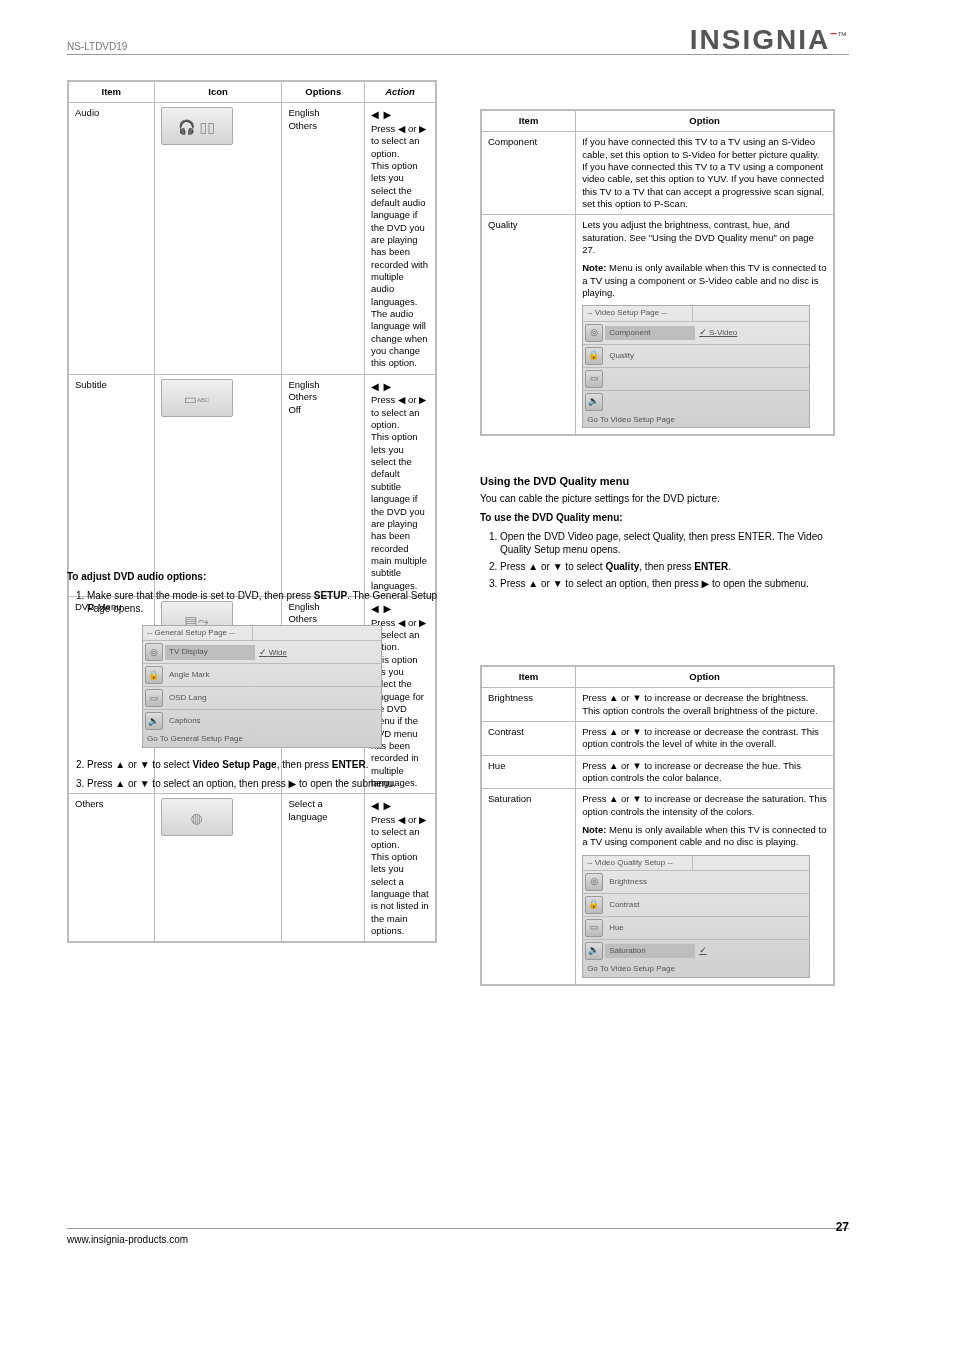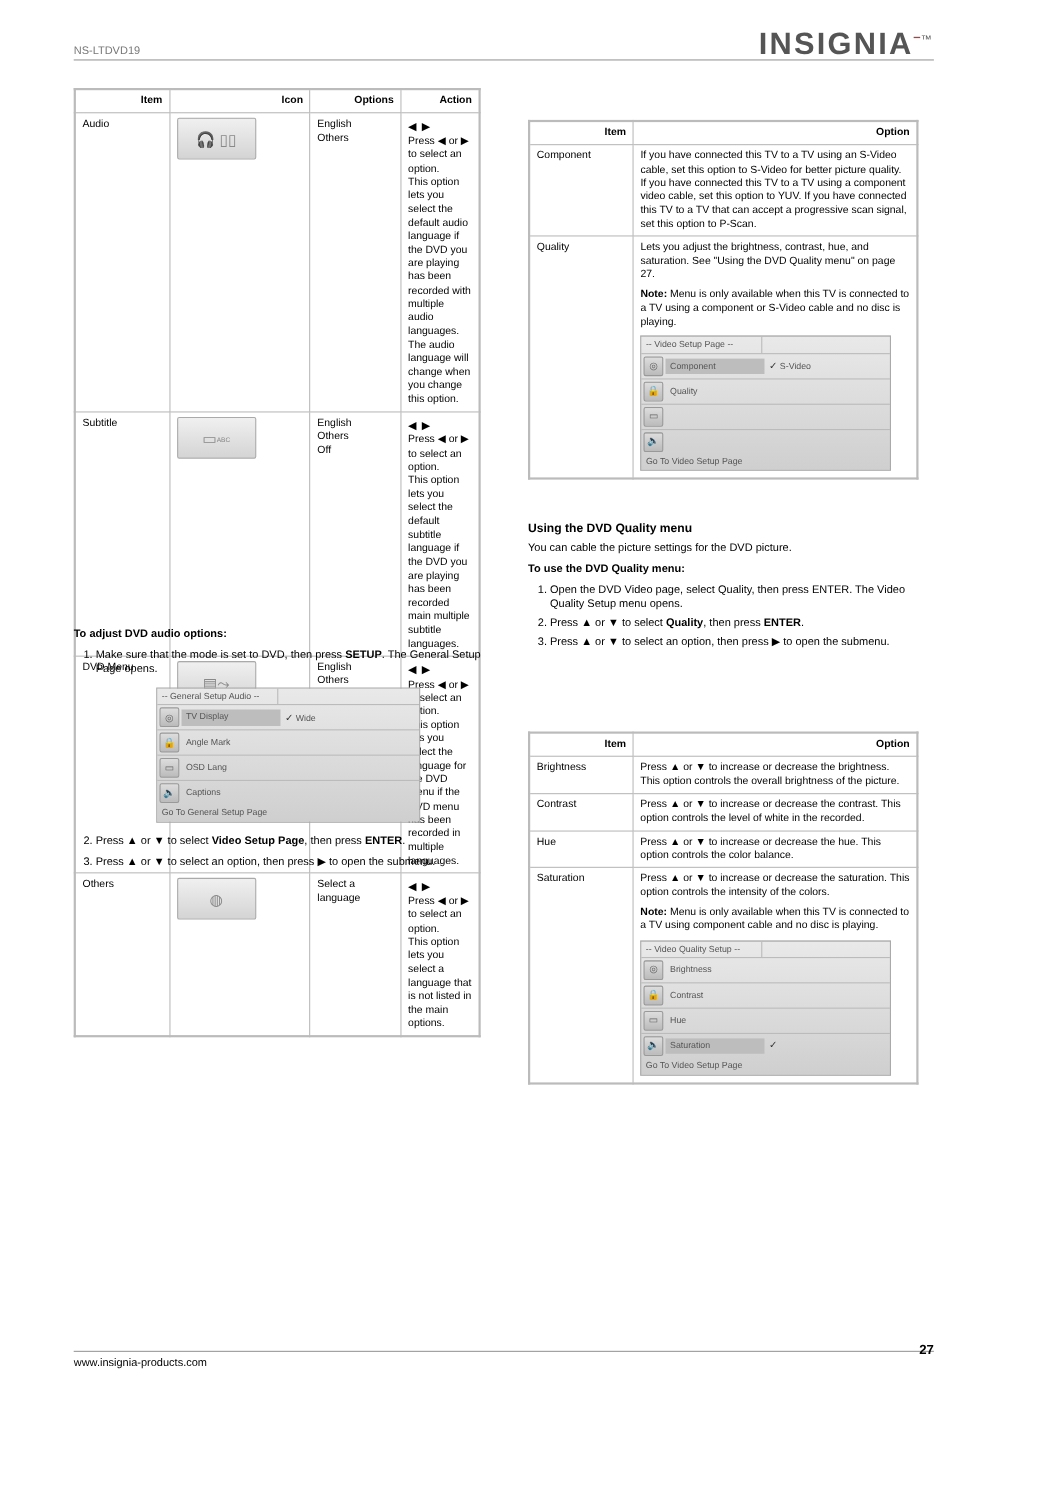--- a/index.html
+++ b/index.html
@@ -58,26 +58,26 @@
     border: 2px solid #bbb;
     border-collapse: collapse;
     background: #fff;
   }
   .tbl th, .tbl td {
     border: 1px solid #bbb;
     vertical-align: top;
     padding: 4px 6px;
     font-size: 9.5px;
   }
-  .tbl th { font-weight:700; text-align:right; }
+  .tbl th { font-weight:700; text-align:center; }
   #tbl1 { top: 80px; left: 67px; width: 370px; }
   #tbl1 .c1 { width: 88px; }
   #tbl1 .c2 { width: 130px; }
   #tbl1 .c3 { width: 84px; }
-  #tbl1 .c4 { width: 72px; }
+  #tbl1 .c4 { width: 72px; font-style: italic; }
 
   .iconbtn {
     display:inline-block;
     width:72px; height:38px;
     background:linear-gradient(#f0f0f0,#d4d4d4);
     border:1px solid #aaa;
     border-radius:2px;
     text-align:center;
     line-height:38px;
     font-size:14px;
@@ -110,21 +110,21 @@
   .mini-menu .mhdr .val { flex:1; padding:2px 4px; font-size:8px; }
   .mini-menu .row { display:flex; align-items:center; border-top:1px solid #bbb; }
   .mini-menu .row .ico {
     width:18px; height:18px; margin:2px;
     background:linear-gradient(#ddd,#bbb);
     border:1px solid #999; border-radius:2px;
     display:flex; align-items:center; justify-content:center;
     color:#666; font-size:9px;
   }
   .mini-menu .row .lab { flex:0 0 90px; padding:2px 4px; font-size:8px; }
-  .mini-menu .row .rv { flex:1; padding:2px 4px; font-size:8px; }
+  .mini-menu .row .rv { flex:1; padding:2px 4px; font-size:8px;text-decoration:underline; }
   .mini-menu .active .lab { background:#bdbdbd; }
   .mini-menu .check { font-size:9px; color:#333; }
 
   
   #tbl2 { top: 109px; left: 480px; width: 355px; }
   #tbl3 { top: 665px; left: 480px; width: 355px; }
   .rt th.ca { width:96px; }
   .rt th.cb { width:259px; }
 
   .mini-menu.large { margin:6px 0 2px 0; width:228px; }
@@ -200,21 +200,21 @@
   </table>
 
 <div class="left-bottom">
   <p style="font-weight:700;">To adjust DVD audio options:</p>
   <ol>
     <li>
       <span>Make sure that the mode is set to DVD, then press</span>
       <b>SETUP</b><span>. The General Setup Page opens.</span>
       <div class="mini-menu">
         <div class="mhdr">
-            <div class="title">-- General Setup Audio --</div>
+            <div class="title">-- General Setup Page --</div>
             <div class="val"></div>
           </div>
         <div class="row active">
             <div class="ico">◎</div>
             <div class="lab">TV Display</div>
             <div class="rv"><span class="check">✓</span> <span>Wide</span></div>
           </div>
         <div class="row">
             <div class="ico">🔒</div>
             <div class="lab">Angle Mark</div>
@@ -309,21 +309,21 @@
       <tr>
     <th class="ca">Item</th>
     <th class="cb">Option</th>
   </tr>
   <tr>
     <td>Brightness</td>
     <td>Press ▲ or ▼ to increase or decrease the brightness. This option controls the overall brightness of the picture.</td>
   </tr>
   <tr>
     <td>Contrast</td>
-    <td>Press ▲ or ▼ to increase or decrease the contrast. This option controls the level of white in the recorded.</td>
+    <td>Press ▲ or ▼ to increase or decrease the contrast. This option controls the level of white in the overall.</td>
   </tr>
   <tr>
     <td>Hue</td>
     <td>Press ▲ or ▼ to increase or decrease the hue. This option controls the color balance.</td>
   </tr>
   <tr>
     <td>Saturation</td>
     <td>
       <span>Press ▲ or ▼ to increase or decrease the saturation. This option controls the intensity of the colors.</span>
       <div style="margin-top:6px;"><b>Note:</b> <span>Menu is only available when this TV is connected to a TV using component cable and no disc is playing.</span></div>

